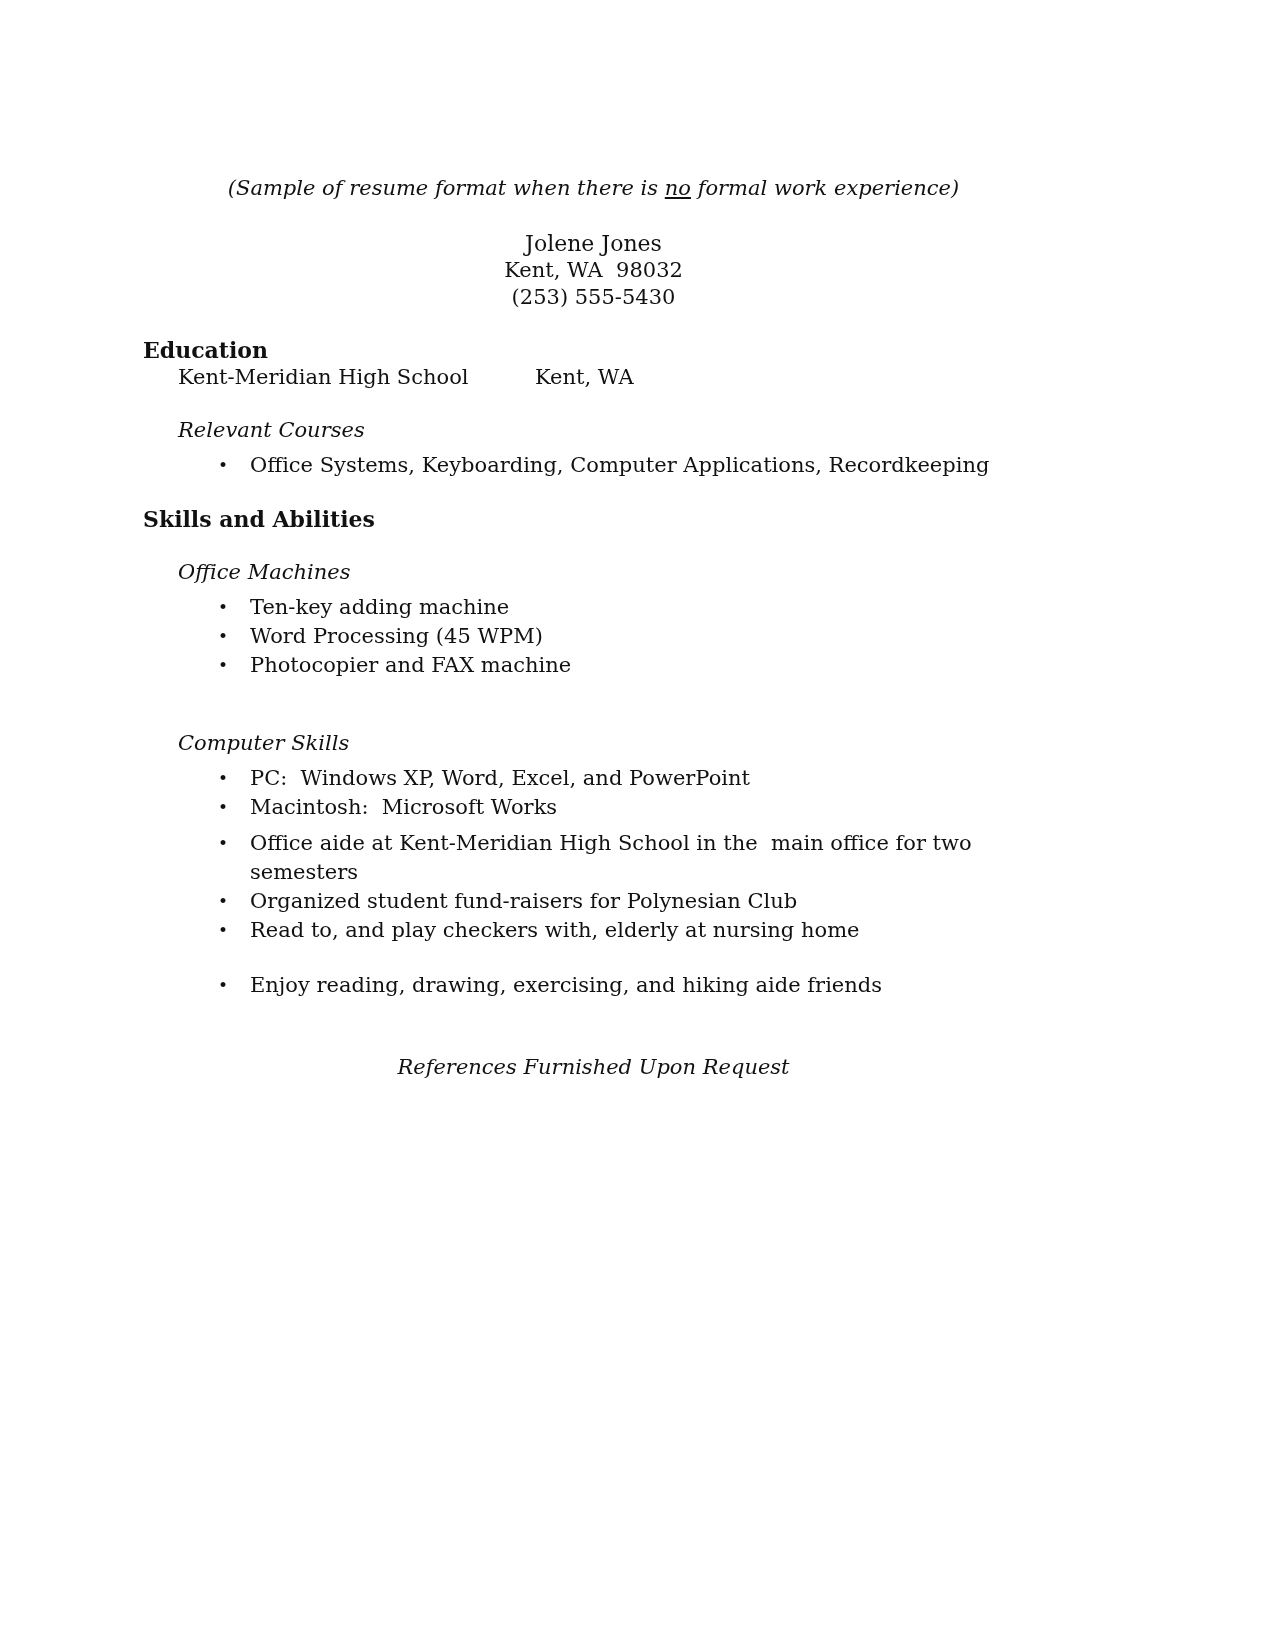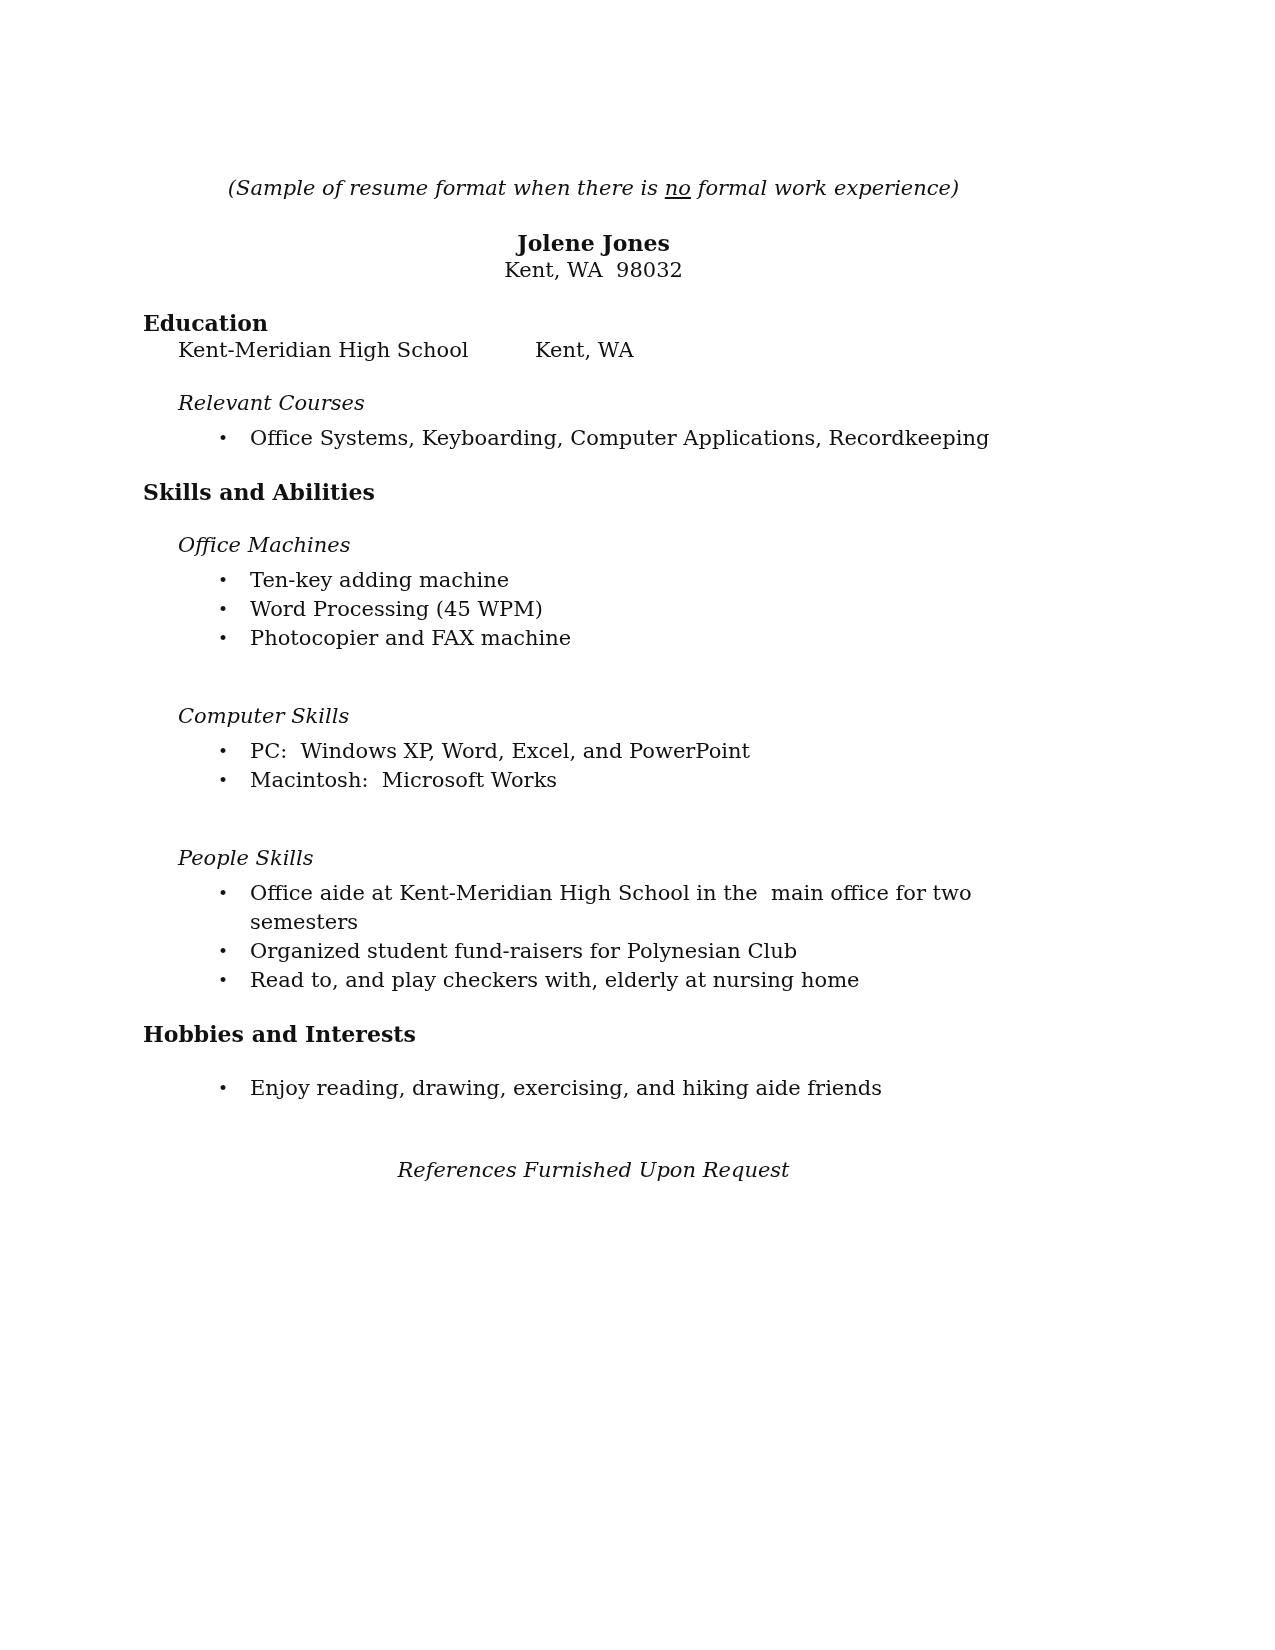--- a/index.html
+++ b/index.html
@@ -17,21 +17,21 @@
     height: 1650px;
     padding: 140px 120px 60px 143px;
     background: #ffffff;
     margin-top: 35px;
   }
   .center { text-align: center; }
   .u { text-decoration: underline; }
   .pre { white-space: pre-wrap; }
   p, h2, h3 { line-height: 27px; font-weight: normal; font-size: 21px; }
   .note { margin-bottom: 28px; font-style: italic; }
-  .name { font-size: 22px; font-weight: bold; }
+  .name { font-size: 22px; font-weight: normal; }
   sup { font-size: 13px; vertical-align: super; line-height: 0; }
 
   h2.section-heading { font-weight: bold; font-size: 22px; }
   h3.sub-heading { font-style: italic; margin-left: 35px; }
   .body-line { margin-left: 35px; }
 
   .mt-xl { margin-top: 54px; }
   .mt-lg { margin-top: 50px; }
   .mt-md { margin-top: 26px; }
   .mt-sm { margin-top: 7px; }
@@ -60,20 +60,21 @@
 </head>
 <body>
 
 <div class="page">
 
   <p class="note center"><span>(Sample of resume format when there is </span><span class="u">no</span><span> formal work experience)</span></p>
 
   <div class="contact center">
     <p class="name">Jolene Jones</p>
     <p class="pre">Kent, WA  98032</p>
+    <p>(253) 555-5430</p>
   </div>
 
 
   <section>
     <h2 class="section-heading mt-md">Education</h2>
     <p class="edu-line"><span class="edu-school">Kent-Meridian High School</span><span>Kent, WA</span></p>
 
     <h3 class="sub-heading mt-md">Relevant Courses</h3>
     <ul class="mt-sm">
       <li><span class="marker">•</span><span class="li-text">Office Systems, Keyboarding, Computer Applications, Recordkeeping</span></li>
@@ -89,30 +90,28 @@
       <li><span class="marker">•</span><span class="li-text">Word Processing (45 WPM)</span></li>
       <li><span class="marker">•</span><span class="li-text">Photocopier and FAX machine</span></li>
     </ul>
 
     <h3 class="sub-heading mt-lg">Computer Skills</h3>
     <ul class="mt-sm">
       <li><span class="marker">•</span><span class="li-text">PC:  Windows XP, Word, Excel, and PowerPoint</span></li>
       <li><span class="marker">•</span><span class="li-text">Macintosh:  Microsoft Works</span></li>
     </ul>
 
-    <h3 class="sub-heading mt-lg">People Skills</h3>
     <ul class="mt-sm">
       <li><span class="marker">•</span><span class="li-text">Office aide at Kent-Meridian High School in the  main office for two semesters</span></li>
       <li><span class="marker">•</span><span class="li-text">Organized student fund-raisers for Polynesian Club</span></li>
       <li><span class="marker">•</span><span class="li-text">Read to, and play checkers with, elderly at nursing home</span></li>
     </ul>
   </section>
 
   <section>
-    <h2 class="section-heading mt-md">Hobbies and Interests</h2>
     <ul class="mt-md">
       <li><span class="marker">•</span><span class="li-text">Enjoy reading, drawing, exercising, and hiking aide friends</span></li>
     </ul>
   </section>
 
   <p class="footer-line">References Furnished Upon Request</p>
 
 </div>
 
 </body></html>

